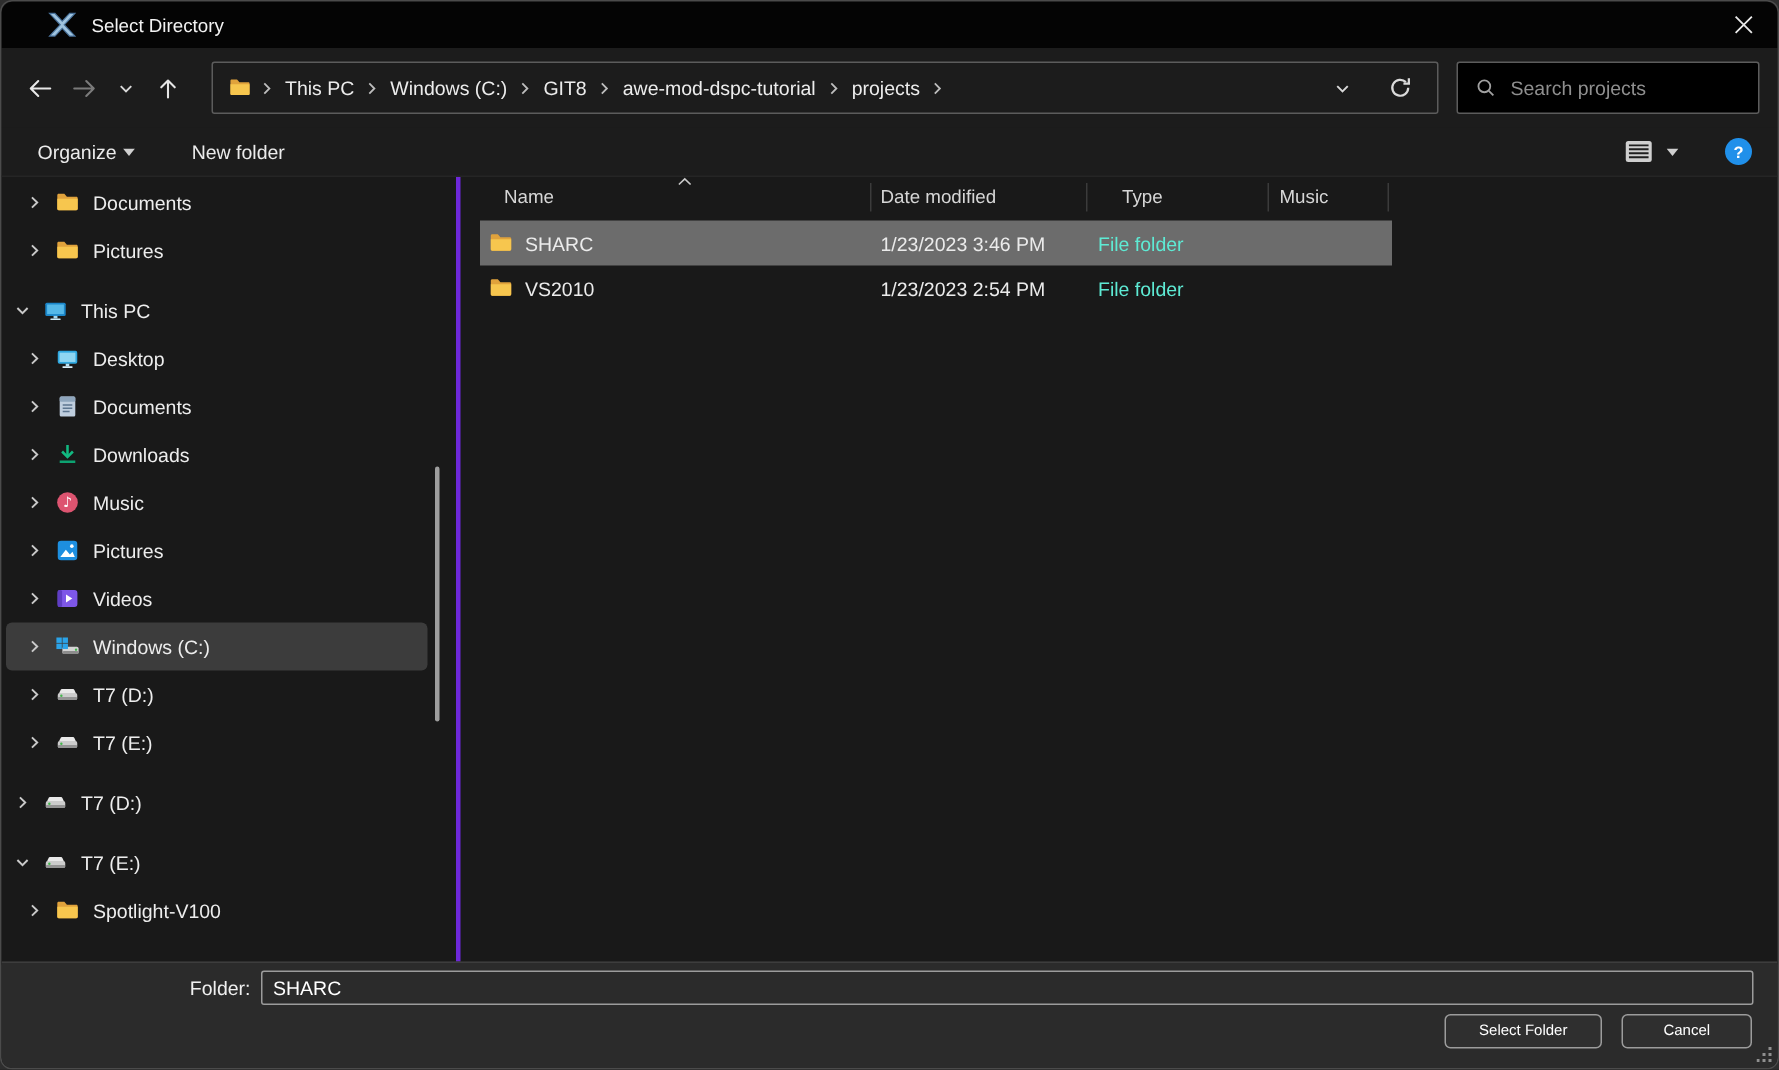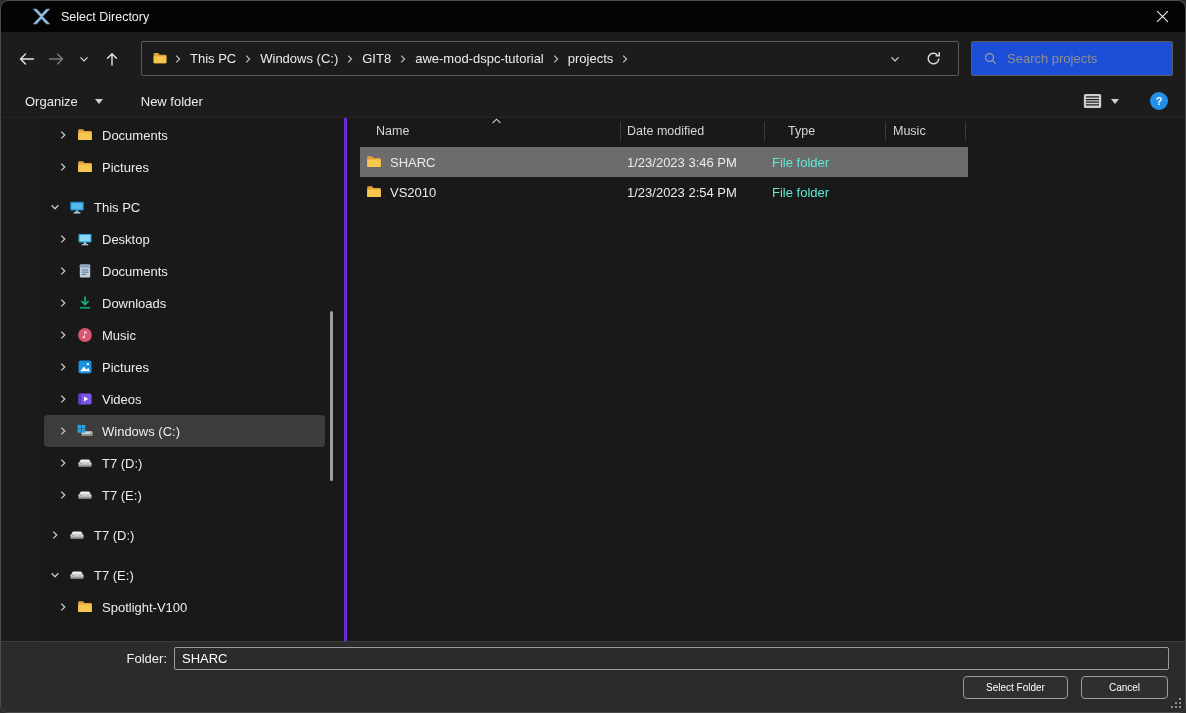--- a/index.html
+++ b/index.html
@@ -19,38 +19,38 @@
   .navbar { position:relative; height:53px; background:#1c1c1c; }
   .nav-btns { position:absolute; left:10px; top:0; height:53px; display:flex; align-items:center; }
   .nav-btn { width:30px; height:32px; display:flex; align-items:center; justify-content:center; }
   .nav-btn.narrow { width:26px; }
   .addressbar { position:absolute; left:140px; top:9px; width:818px; height:35px; background:#1c1c1c;
                 border:1px solid #5c5c5c; border-radius:2px; display:flex; align-items:center; padding:0 10px; }
   .crumb-icon { width:17px; height:15px; display:flex; margin-right:4px; }
   .crumb { font-size:13px; color:#ececec; padding:0 7px; white-space:nowrap; }
   .crumb-sep { display:flex; margin:0 1px; }
   .addr-right { margin-left:auto; display:flex; align-items:center; gap:24px; padding-right:6px; }
-  .searchbox { position:absolute; left:970px; top:9px; width:202px; height:35px; background:#1d4ed8;
+  .searchbox { position:absolute; left:970px; top:9px; width:202px; height:35px; background:#000000;
                border:1px solid #5c5c5c; border-radius:2px; display:flex; align-items:center; padding:0 11px; gap:9px; }
   .searchbox input { flex:1; min-width:0; background:transparent; border:none; outline:none;
                      color:#e8e8e8; font-size:13px; font-family:inherit; }
   .searchbox input::placeholder { color:#8f8f8f; }
 
   
   .toolbar { position:relative; height:33px; background:#1c1c1c; display:flex; align-items:center;
              border-bottom:1px solid #252525; }
-  .tool-item { display:flex; align-items:center; gap:17px; font-size:13px; color:#ebebeb; height:100%; }
+  .tool-item { display:flex; align-items:center; gap:4px; font-size:13px; color:#ebebeb; height:100%; }
   .tool-organize { margin-left:24px; }
   .tool-newfolder { margin-left:38px; }
   .toolbar-right { margin-left:auto; display:flex; align-items:center; padding-right:16px; }
   .view-caret { margin-left:9px; display:flex; }
   .help-btn { margin-left:30px; display:flex; }
 
   
-  .content { position:relative; display:flex; height:525px; background:#191919;margin-left:40px; }
+  .content { position:relative; display:flex; height:525px; background:#191919; }
 
   .sidebar { position:relative; width:303px; flex-shrink:0; padding-top:1px; overflow:hidden; }
   .srow { height:32px; display:flex; align-items:center; margin:0 19px 0 3px; border-radius:4px; }
   .srow.lv0 { padding-left:5px; }
   .srow.lv1 { padding-left:13px; }
   .srow.sel { background:#3c3c3c; }
   .srow.gap { margin-top:8px; }
   .chev { width:12px; height:12px; display:flex; margin-right:8px; flex-shrink:0; }
   .sic  { width:16px; height:16px; display:flex; margin-right:9px; flex-shrink:0; }
   .slbl { font-size:13px; color:#ededed; white-space:nowrap; }

